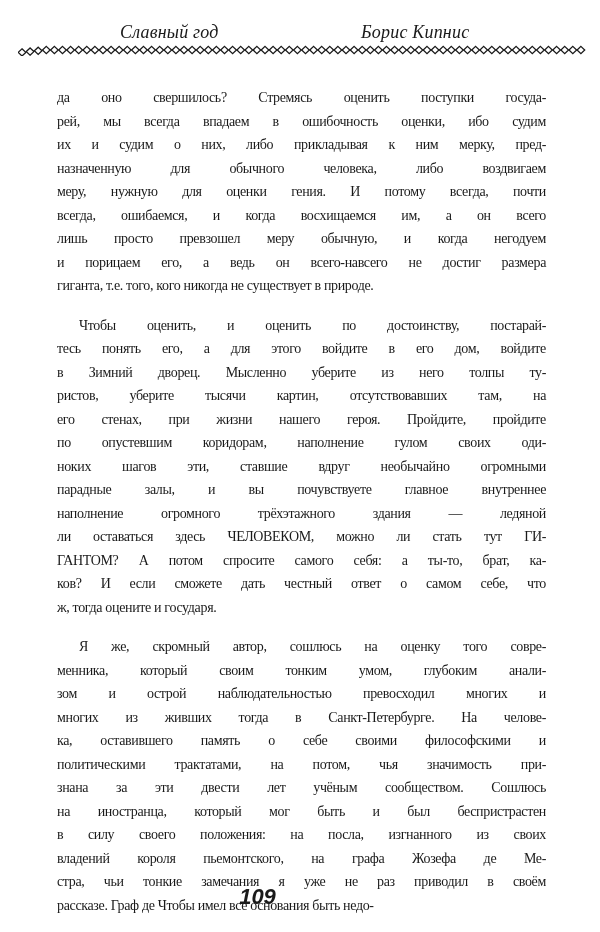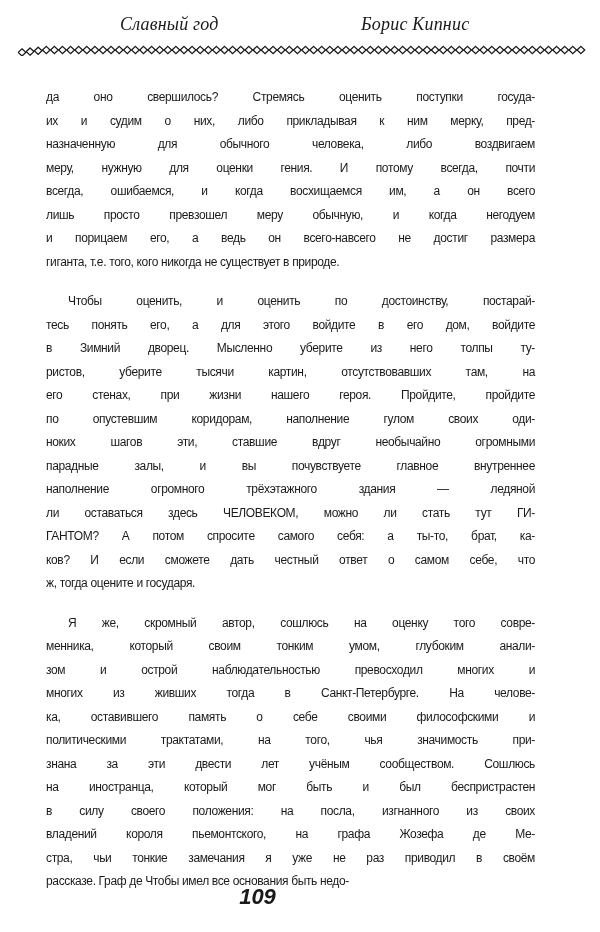--- a/index.html
+++ b/index.html
@@ -10,21 +10,21 @@
     body {
       width: 600px;
       height: 932px;
       position: relative;
       overflow: hidden;
       color: #1a1a1a;
       font-family: "Liberation Serif", "DejaVu Serif", serif;
     }
     .running-head {
       position: absolute;
-      top: 14px;
+      top: 22px;
       left: 0;
       width: 600px;
       height: 26px;
     }
     .running-head .title {
       position: absolute;
       left: 120px;
       top: 0;
       font-style: italic;
       font-size: 18px;
@@ -47,24 +47,24 @@
       overflow: hidden;
       white-space: nowrap;
       line-height: 12px;
     }
     .ornament svg {
       display: block;
     }
     .body-text {
       position: absolute;
       top: 86px;
-      left: 46px;
+      left: 57px;
       width: 489px;
-      font-family: Liberation Sans, sans-serif;
-      font-size: 12px;
+      font-family: Liberation Serif, serif;
+      font-size: 14px;
       line-height: 23.5px;
     }
     .line {
       display: block;
       white-space: nowrap;
       text-align: justify;
       text-align-last: justify;
       height: 23.5px;
       letter-spacing: -0.35px;
     }
@@ -166,20 +166,21 @@
       <polygon points="538.6,2.4 542.4,6 538.6,9.6 534.8000000000001,6" fill="none" stroke="#1a1a1a" stroke-width="1.3"></polygon>
       <polygon points="546.6999999999999,2.4 550.4999999999999,6 546.6999999999999,9.6 542.9,6" fill="none" stroke="#1a1a1a" stroke-width="1.3"></polygon>
       <polygon points="554.8,2.4 558.5999999999999,6 554.8,9.6 551,6" fill="none" stroke="#1a1a1a" stroke-width="1.3"></polygon>
       <polygon points="562.9,2.4 566.6999999999999,6 562.9,9.6 559.1,6" fill="none" stroke="#1a1a1a" stroke-width="1.3"></polygon>
     </svg>
 </div>
 
 <div class="body-text" id="body-text">
     <div>
       <span class="line">да оно свершилось? Стремясь оценить поступки госуда-</span>
+      <span class="line">рей, мы всегда впадаем в ошибочность оценки, ибо судим</span>
       <span class="line">их и судим о них, либо прикладывая к ним мерку, пред-</span>
       <span class="line">назначенную для обычного человека, либо воздвигаем</span>
       <span class="line">меру, нужную для оценки гения. И потому всегда, почти</span>
       <span class="line">всегда, ошибаемся, и когда восхищаемся им, а он всего</span>
       <span class="line">лишь просто превзошел меру обычную, и когда негодуем</span>
       <span class="line">и порицаем его, а ведь он всего-навсего не достиг размера</span>
       <span class="line last">гиганта, т.е. того, кого никогда не существует в природе.</span>
     </div>
     <div>
       <span class="line indent">Чтобы оценить, и оценить по достоинству, постарай-</span>
@@ -195,21 +196,21 @@
       <span class="line">ГАНТОМ? А потом спросите самого себя: а ты-то, брат, ка-</span>
       <span class="line">ков? И если сможете дать честный ответ о самом себе, что</span>
       <span class="line last">ж, тогда оцените и государя.</span>
     </div>
     <div>
       <span class="line indent">Я же, скромный автор, сошлюсь на оценку того совре-</span>
       <span class="line">менника, который своим тонким умом, глубоким анали-</span>
       <span class="line">зом и острой наблюдательностью превосходил многих и</span>
       <span class="line">многих из живших тогда в Санкт-Петербурге. На челове-</span>
       <span class="line">ка, оставившего память о себе своими философскими и</span>
-      <span class="line">политическими трактатами, на того, чья значимость при-</span>
+      <span class="line">политическими трактатами, на потом, чья значимость при-</span>
       <span class="line">знана за эти двести лет учёным сообществом. Сошлюсь</span>
       <span class="line">на иностранца, который мог быть и был беспристрастен</span>
       <span class="line">в силу своего положения: на посла, изгнанного из своих</span>
       <span class="line">владений короля пьемонтского, на графа Жозефа де Ме-</span>
       <span class="line">стра, чьи тонкие замечания я уже не раз приводил в своём</span>
       <span class="line last">рассказе. Граф де Чтобы имел все основания быть недо-</span>
     </div>
   </div>
 
 <div class="page-number">109</div>

